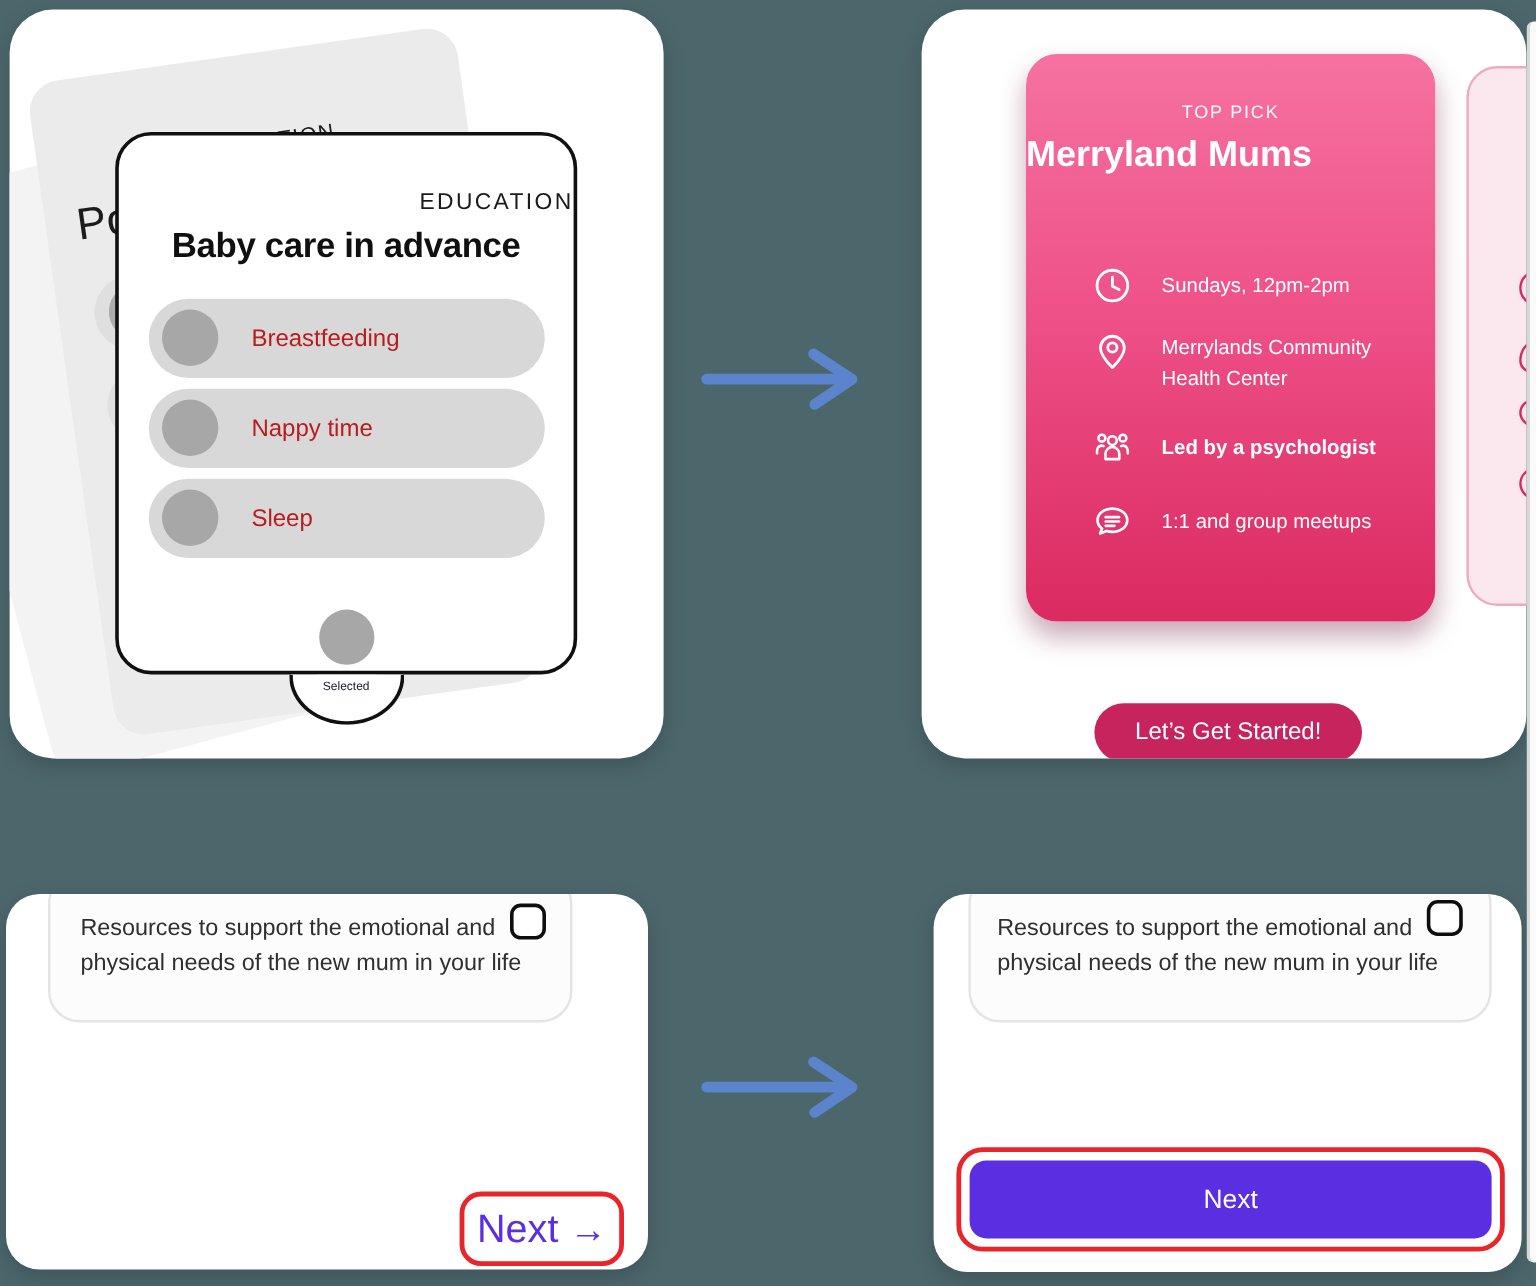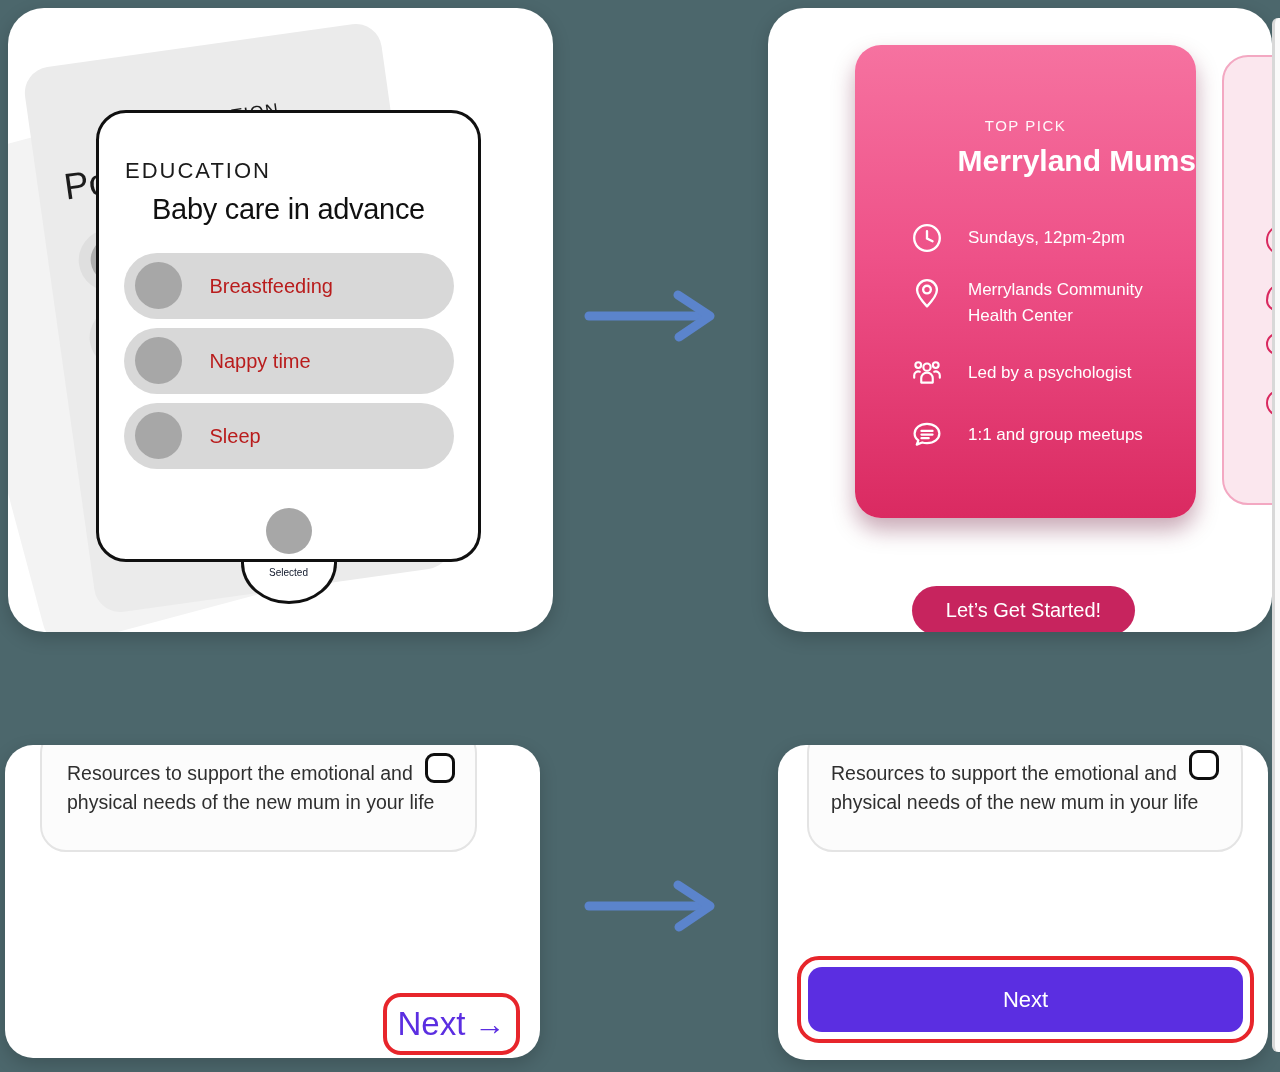--- a/index.html
+++ b/index.html
@@ -22,22 +22,22 @@
   .bc-title { display:flex; justify-content:space-between; padding:0 26px; margin-top:16px;
     font-size:37px; font-weight:500; color:#1c1c1c; }
   .bc-pills { margin-top:26px; }
   .bc-pill { position:relative; width:330px; height:62px; margin:0 0 16px 30px;
     background:#DFDFDF; border-radius:32px; }
   .bc-circle { position:absolute; left:12px; top:8px; width:46px; height:46px;
     border-radius:50%; background:#ADADAD; }
 
   .front-card { position:absolute; left:88px; top:102px; width:385px; height:452px;
     background:#fff; border:3px solid #101010; border-radius:30px; z-index:3; }
-  .fc-eyebrow { margin-top:45px; text-align:left; font-size:22px; letter-spacing:2px; color:#1b1b1b;margin-left:26px; }
-  .fc-title { margin-top:9px; text-align:center; font-size:29px; font-weight:400; color:#101010; letter-spacing:-.3px; }
+  .fc-eyebrow { margin-top:45px; text-align:right; font-size:19px; letter-spacing:2px; color:#1b1b1b;margin-left:26px; }
+  .fc-title { margin-top:9px; text-align:center; font-size:29px; font-weight:700; color:#101010; letter-spacing:-.3px; }
   .fc-pills { margin-top:27px; }
   .pill { position:relative; width:330px; height:66px; margin:0 auto 9px auto;
     background:#D8D8D8; border-radius:34px; display:flex; align-items:center; }
   .pill-circle { position:absolute; left:11px; top:9px; width:47px; height:47px;
     border-radius:50%; background:#A7A7A7; }
   .pill-label { margin-left:86px; font-size:20px; color:#b91c1c; }
   .sel-circle { position:absolute; left:calc(50% - 23px); top:395px; width:46px; height:46px;
     border-radius:50%; background:#A7A7A7; }
   .notch { position:absolute; left:calc(50% - 48px); top:449px; width:96px; height:42px;
     background:#fff; border:3px solid #101010; border-top:none;
@@ -46,27 +46,27 @@
 
   
   .arrow { position:absolute; width:156px; height:52px; }
   .arrow-top { left:583px; top:290px; }
   .arrow-bottom { left:583px; top:880px; }
 
   
   .pink-card { position:absolute; left:87px; top:37px; width:341px; height:473px; border-radius:26px;
     background:linear-gradient(180deg,#F672A0 0%,#EE5188 45%,#DA2A61 100%);
     box-shadow:0 12px 22px rgba(100,10,45,.35); color:#fff; }
-  .pk-badge { padding-top:72px; text-align:center; font-size:15px; letter-spacing:1.5px; color:rgba(255,255,255,.95); }
-  .pk-title { margin-top:10px; text-align:right; font-size:30px; font-weight:600; }
+  .pk-badge { padding-top:40px; text-align:center; font-size:15px; letter-spacing:1.5px; color:rgba(255,255,255,.95); }
+  .pk-title { margin-top:10px; text-align:left; font-size:30px; font-weight:600; }
   .detail-row { position:absolute; left:56px; display:flex; align-items:center; gap:25px; }
   .detail-row.wrap2 { align-items:flex-start; }
   .detail-icon { width:32px; flex:0 0 32px; }
   .detail-text { font-size:17px; line-height:26px; width:195px; }
-  .row1 { top:177px; } .row2 { top:232px; } .row3 { top:312px; } .row4 { top:374px; }
+  .row1 { top:177px; } .row2 { top:232px; } .row3 { top:312px;font-weight:bold; } .row4 { top:374px; }
 
   .ghost-card { position:absolute; left:454px; top:47px; width:340px; height:450px;
     background:#FBE7EE; border:2px solid #F3A8C2; border-radius:26px; }
   .ghost-ic { position:absolute; left:42px; border:2.5px solid #D9295F; border-radius:50%; }
   .g1 { top:168px; width:30px; height:30px; }
   .g2 { top:228px; width:22px; height:26px; border-radius:50% 50% 50% 50%/60% 60% 40% 40%; }
   .g3 { top:275px; width:27px; height:24px; }
   .g4 { top:332px; width:30px; height:28px; }
 
   .cta { position:absolute; left:144px; top:578px; width:223px; height:49px; border:none;

